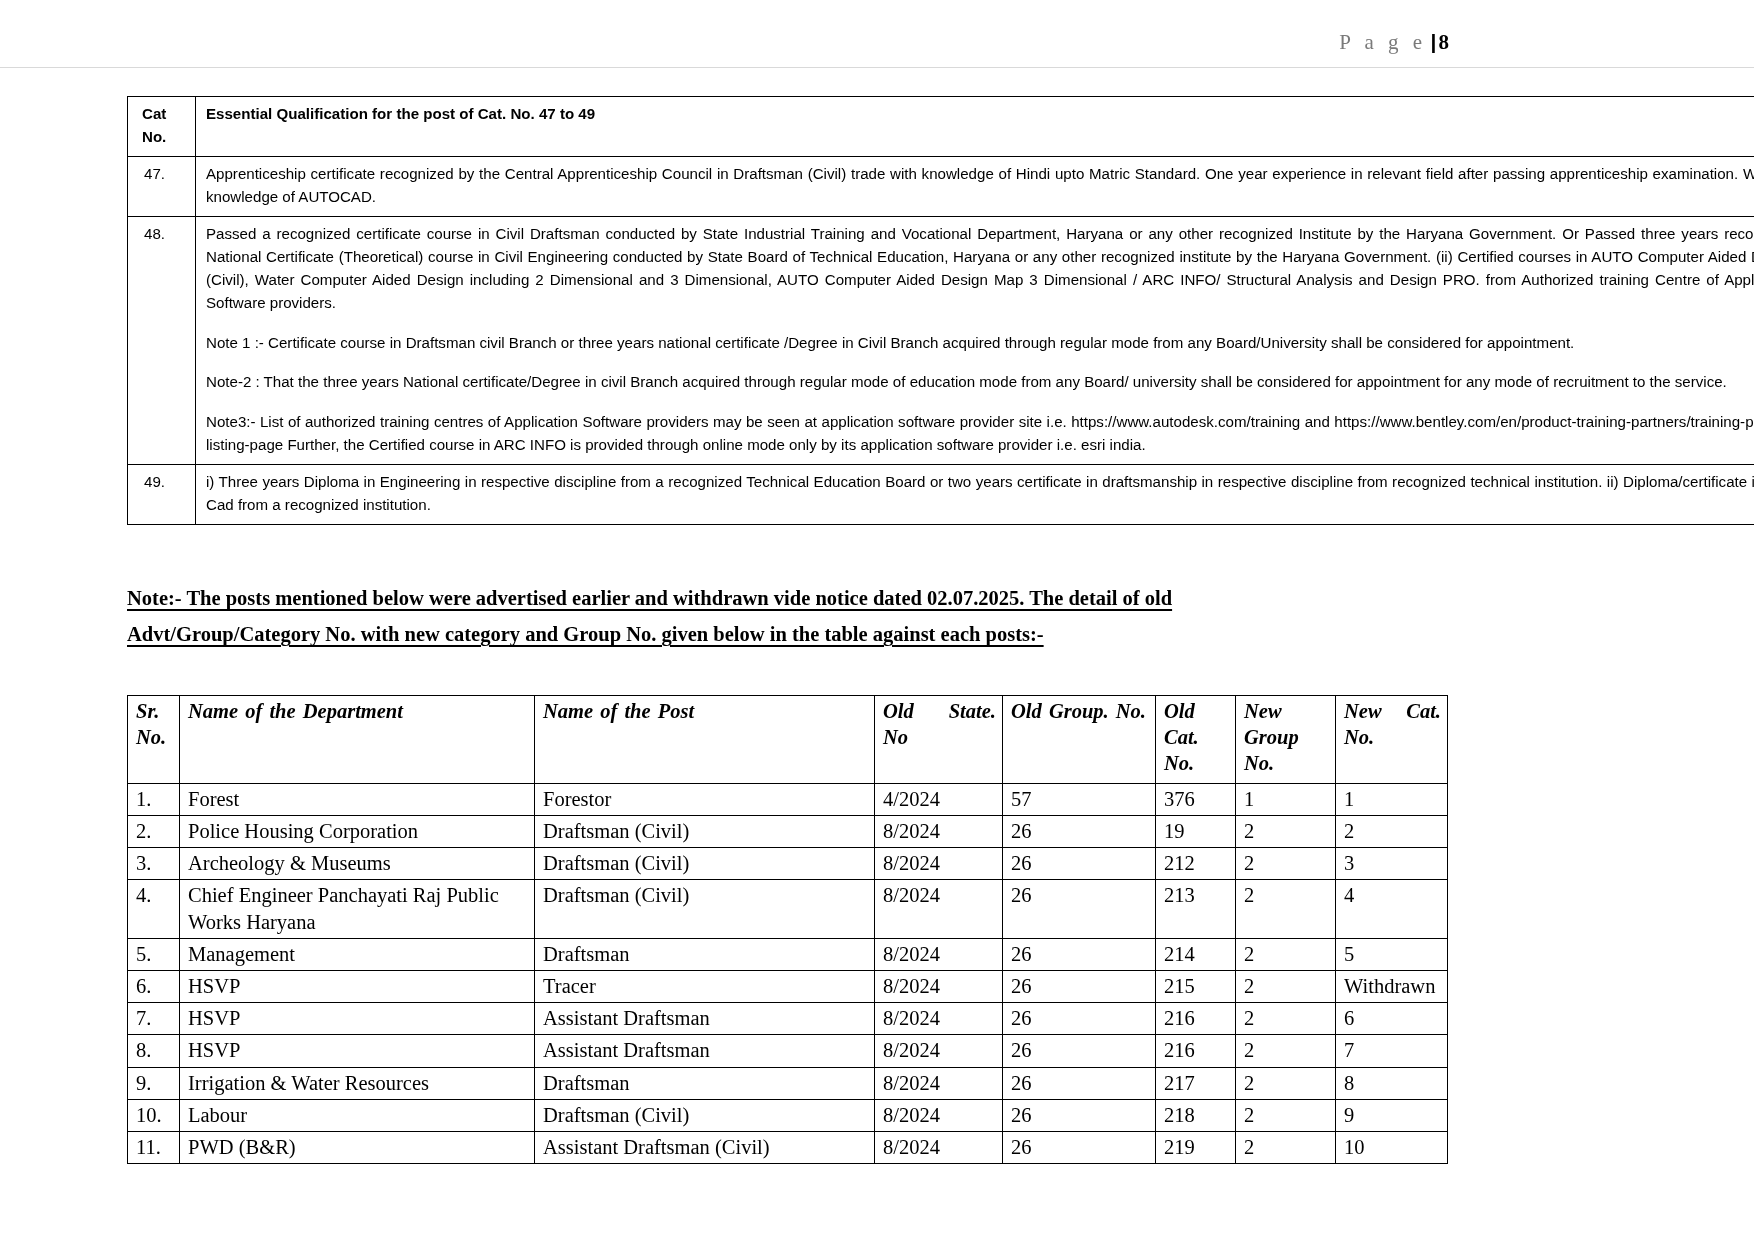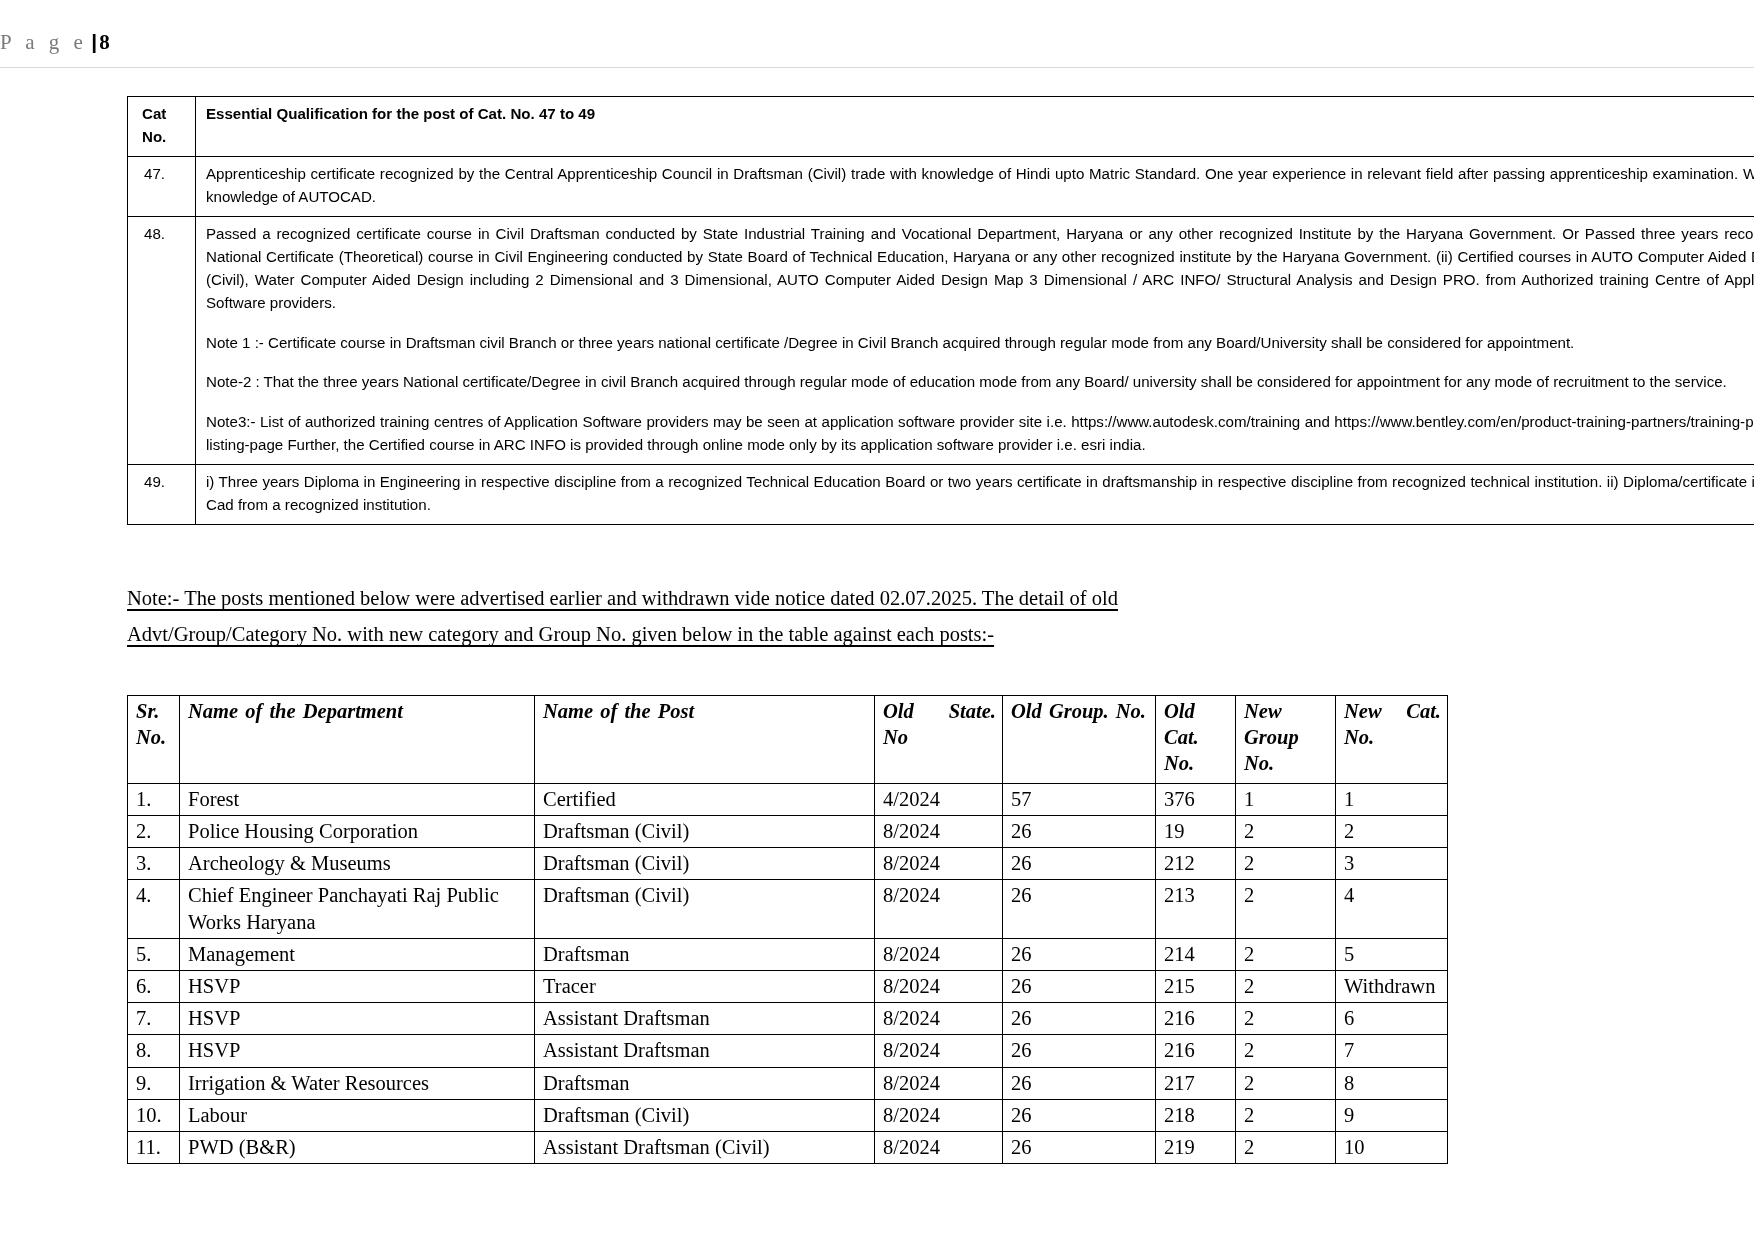--- a/index.html
+++ b/index.html
@@ -18,21 +18,21 @@
   }
 
   
   .page-header {
     position: absolute;
     top: 30px;
     left: 0;
     width: 1754px;
     box-sizing: border-box;
     padding-right: 305px;
-    text-align: left;
+    text-align: right;
     border-bottom: 1px solid #d9d9d9;
     padding-bottom: 12px;
   }
   .page-header .hdr-label {
     font-family: "Liberation Serif", serif;
     font-size: 21px;
     letter-spacing: 4.5px;
     color: #7a7a7a;
   }
   .page-header .hdr-bar {
@@ -89,21 +89,21 @@
   .qual-row-47 td { padding-bottom: 8px; }
   .qual-row-48 td { padding-bottom: 10px; }
   .qual-row-49 td { padding-bottom: 30px; }
   .qual-para { margin: 0; }
   .qual-para + .qual-para { margin-top: 17px; }
 
   
   .note-block {
     margin-top: 56px;
     font-family: "Liberation Serif", serif;
-    font-weight: normal;
+    font-weight: bold;
     font-size: 20.5px;
     line-height: 1.75;
     width: 1320px;
   }
   .note-block .note-line {
     display: block;
     text-decoration: underline;
     text-underline-offset: 4px;
   }
 
@@ -216,21 +216,21 @@
         <th class="wrap-head">Old Cat. No.</th>
         <th class="wrap-head">New Group No.</th>
         <th class="wrap-head">New    Cat. No.</th>
       </tr>
     </thead>
     <tbody>
 
     <tr>
           <td>1.</td>
           <td>Forest</td>
-          <td>Certified</td>
+          <td>Forestor</td>
           <td>4/2024</td>
           <td>57</td>
           <td>376</td>
           <td>1</td>
           <td>1</td>
         </tr>
         <tr>
           <td>2.</td>
           <td>Police Housing Corporation</td>
           <td>Draftsman (Civil)</td>

